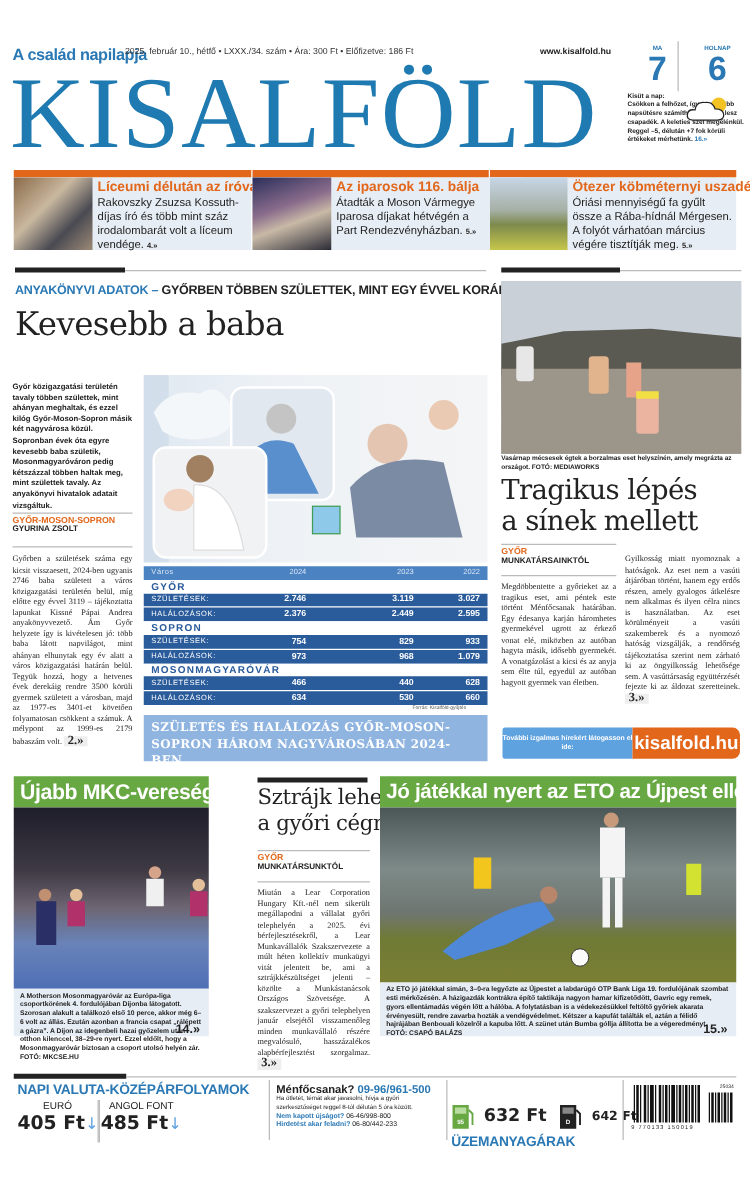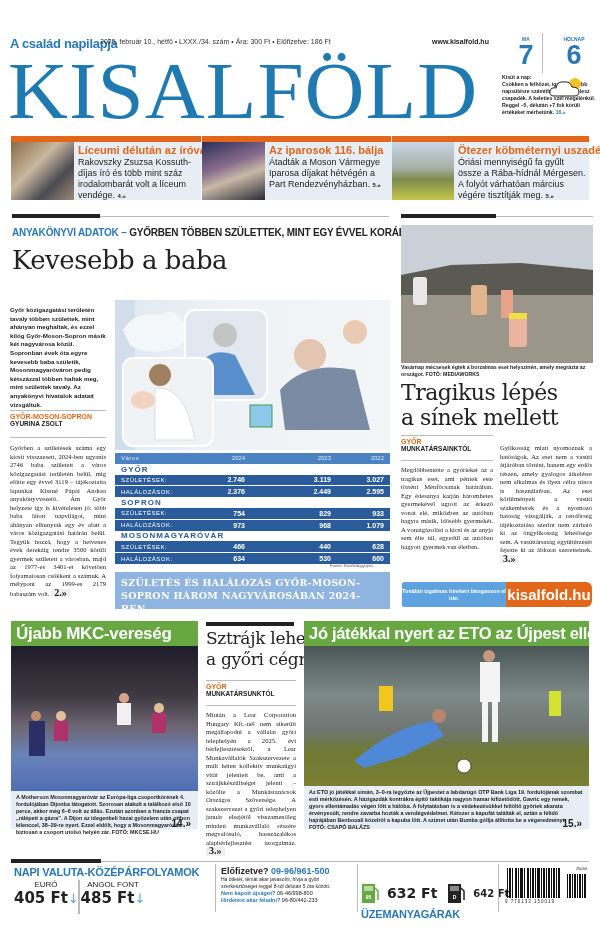--- a/index.html
+++ b/index.html
@@ -226,21 +226,21 @@
 <div class="abs body" style="left:500px;top:444px;width:92px">
   <span>Gyilkosság miatt nyomoznak a hatóságok. Az eset nem a vasúti átjáróban történt, hanem egy erdős részen, amely gyalogos átkelésre nem alkalmas és ilyen célra nincs is használatban. Az eset körülményeit a vasúti szakemberek és a nyomozó hatóság vizsgálják, a rendőrség tájékoztatása szerint nem zárható ki az öngyilkosság lehetősége sem. A vasúttársaság együttérzését fejezte ki az áldozat szeretteinek.</span>
   <span class="pgbox">3.»</span>
 </div>
 
 <div class="abs promo">
   <div class="l">További izgalmas hírekért látogasson el ide:</div>
   <div class="r">kisalfold.hu</div>
 </div>
 
-<div class="abs" style="left:11px;top:621px;width:187px;height:208px">
+<div class="abs" style="left:11px;top:621px;width:156px;height:208px">
   <div class="green-h" style="height:25px;line-height:25px">Újabb MKC-vereség</div>
   <div style="height:145px;background:linear-gradient(180deg,#1e1d2a 0%,#3f3a44 35%,#6d6572 55%,#6983b9 75%,#4f6fb5 100%);position:relative">
     <svg width="187" height="145" viewBox="0 0 187 145">
       <circle cx="113" cy="52" r="5" fill="#d6a48a"></circle>
         <rect x="106" y="57" width="14" height="22" fill="#f0f0f0"></rect>
       <circle cx="148" cy="62" r="5" fill="#e4c09a"></circle>
         <rect x="141" y="67" width="14" height="20" fill="#b1326b"></rect>
       <circle cx="50" cy="70" r="5" fill="#e4c09a"></circle>
         <rect x="43" y="75" width="14" height="20" fill="#b1326b"></rect>
       <circle cx="25" cy="70" r="5" fill="#c09070"></circle>
@@ -302,21 +302,21 @@
   <div class="vline" style="height:34px"></div>
   <div class="vline" style="height:34px"></div>
   <div style="width:66px">
     <div class="cur-lbl">ANGOL FONT</div>
     <div class="cur-val"><span>485 Ft</span><span class="arr">↓</span></div>
   </div>
 </div>
 
 <div class="abs vline" style="left:215px;top:864px;height:48px"></div>
 <div class="abs" style="left:221px;top:866px;width:135px">
-  <div style="font-size:9px;font-weight:bold;white-space:nowrap"><span>Előfizetve?</span> <span class="blue">09-96/961-500</span></div>
+  <div style="font-size:9px;font-weight:bold;white-space:nowrap"><span>Ménfőcsanak?</span> <span class="blue">09-96/961-500</span></div>
   <div style="font-size:5px;line-height:7px">Ha ötletét, témát akar javasolni, hívja a győri szerkesztőséget reggel 8-tól délután 5 óra között.</div>
   <div style="font-size:5.5px;line-height:7px"><span class="blue" style="font-weight:bold">Nem kapott újságot?</span> <span>06-46/998-800</span></div>
   <div style="font-size:5.5px;line-height:7px"><span class="blue" style="font-weight:bold">Hirdetést akar feladni?</span> <span>06-80/442-233</span></div>
 </div>
 
 <div class="abs vline" style="left:357px;top:864px;height:48px"></div>
 <div class="abs bot-h" style="left:361px;top:908px">ÜZEMANYAGÁRAK</div>
 <div class="abs" style="left:361px;top:882px;display:flex;align-items:center;gap:6px">
   <svg width="20" height="22" viewBox="0 0 20 22">
     <rect x="1" y="2" width="13" height="19" fill="#67a843"></rect>

